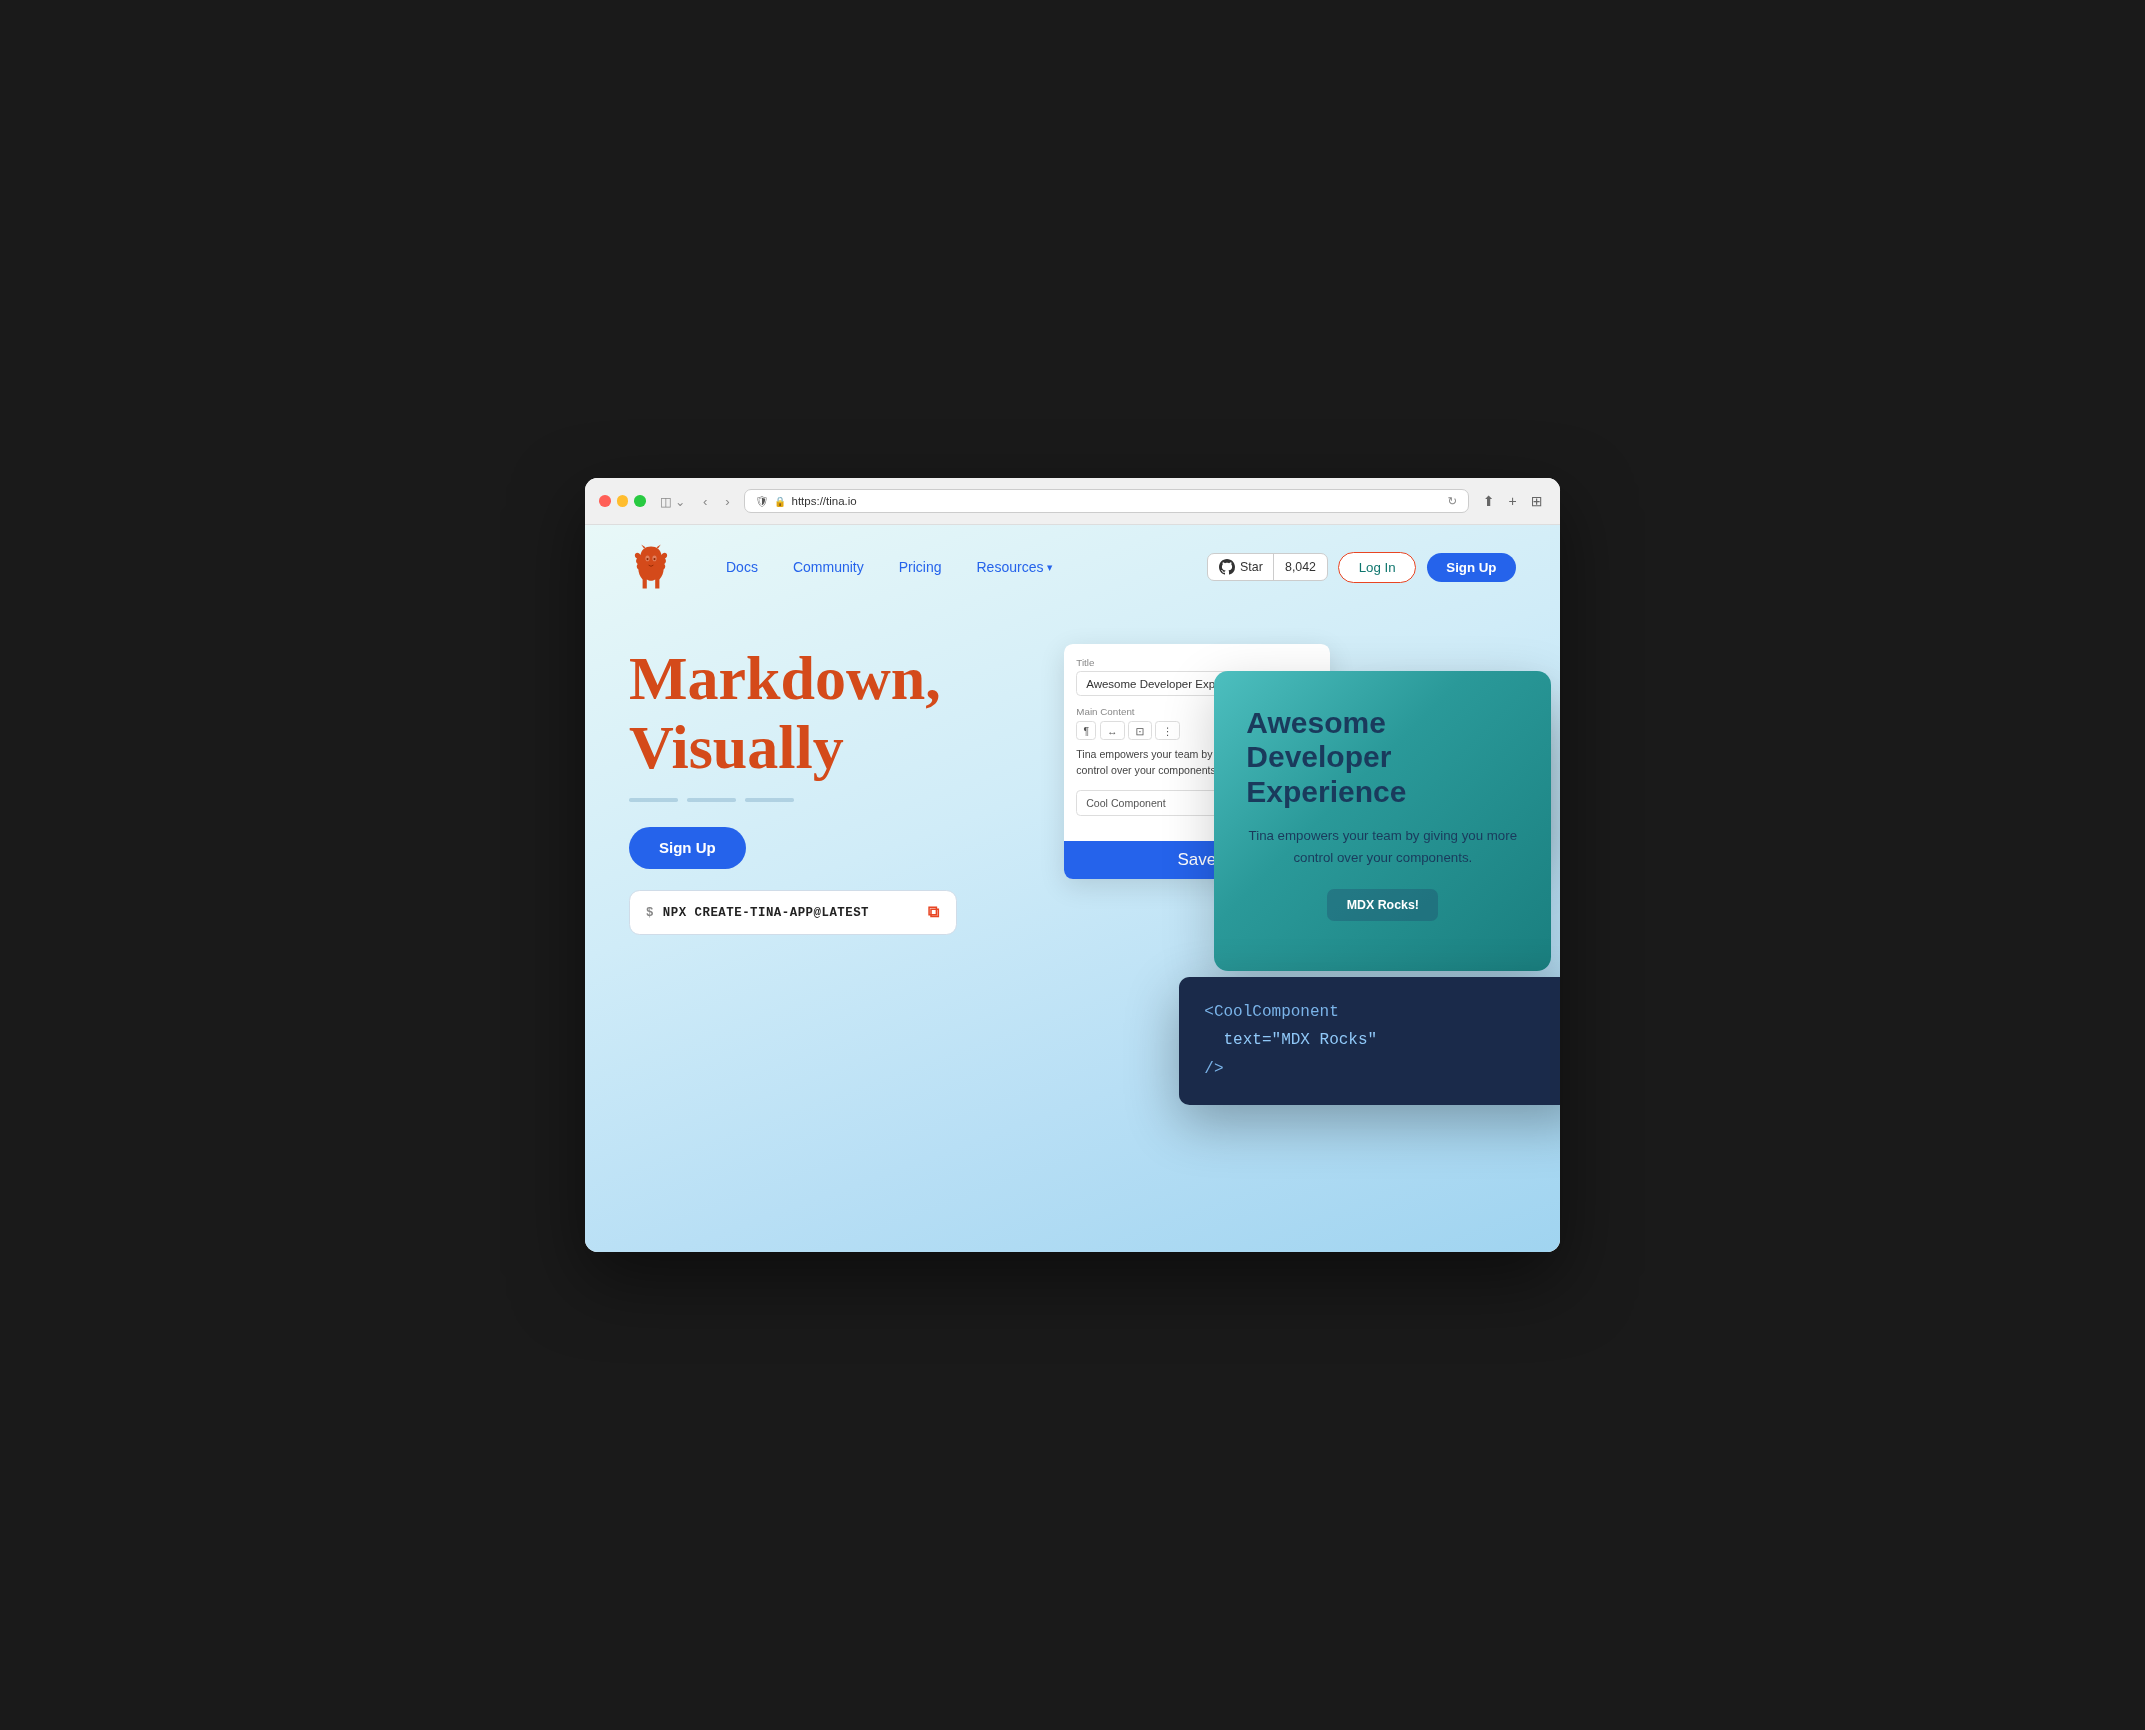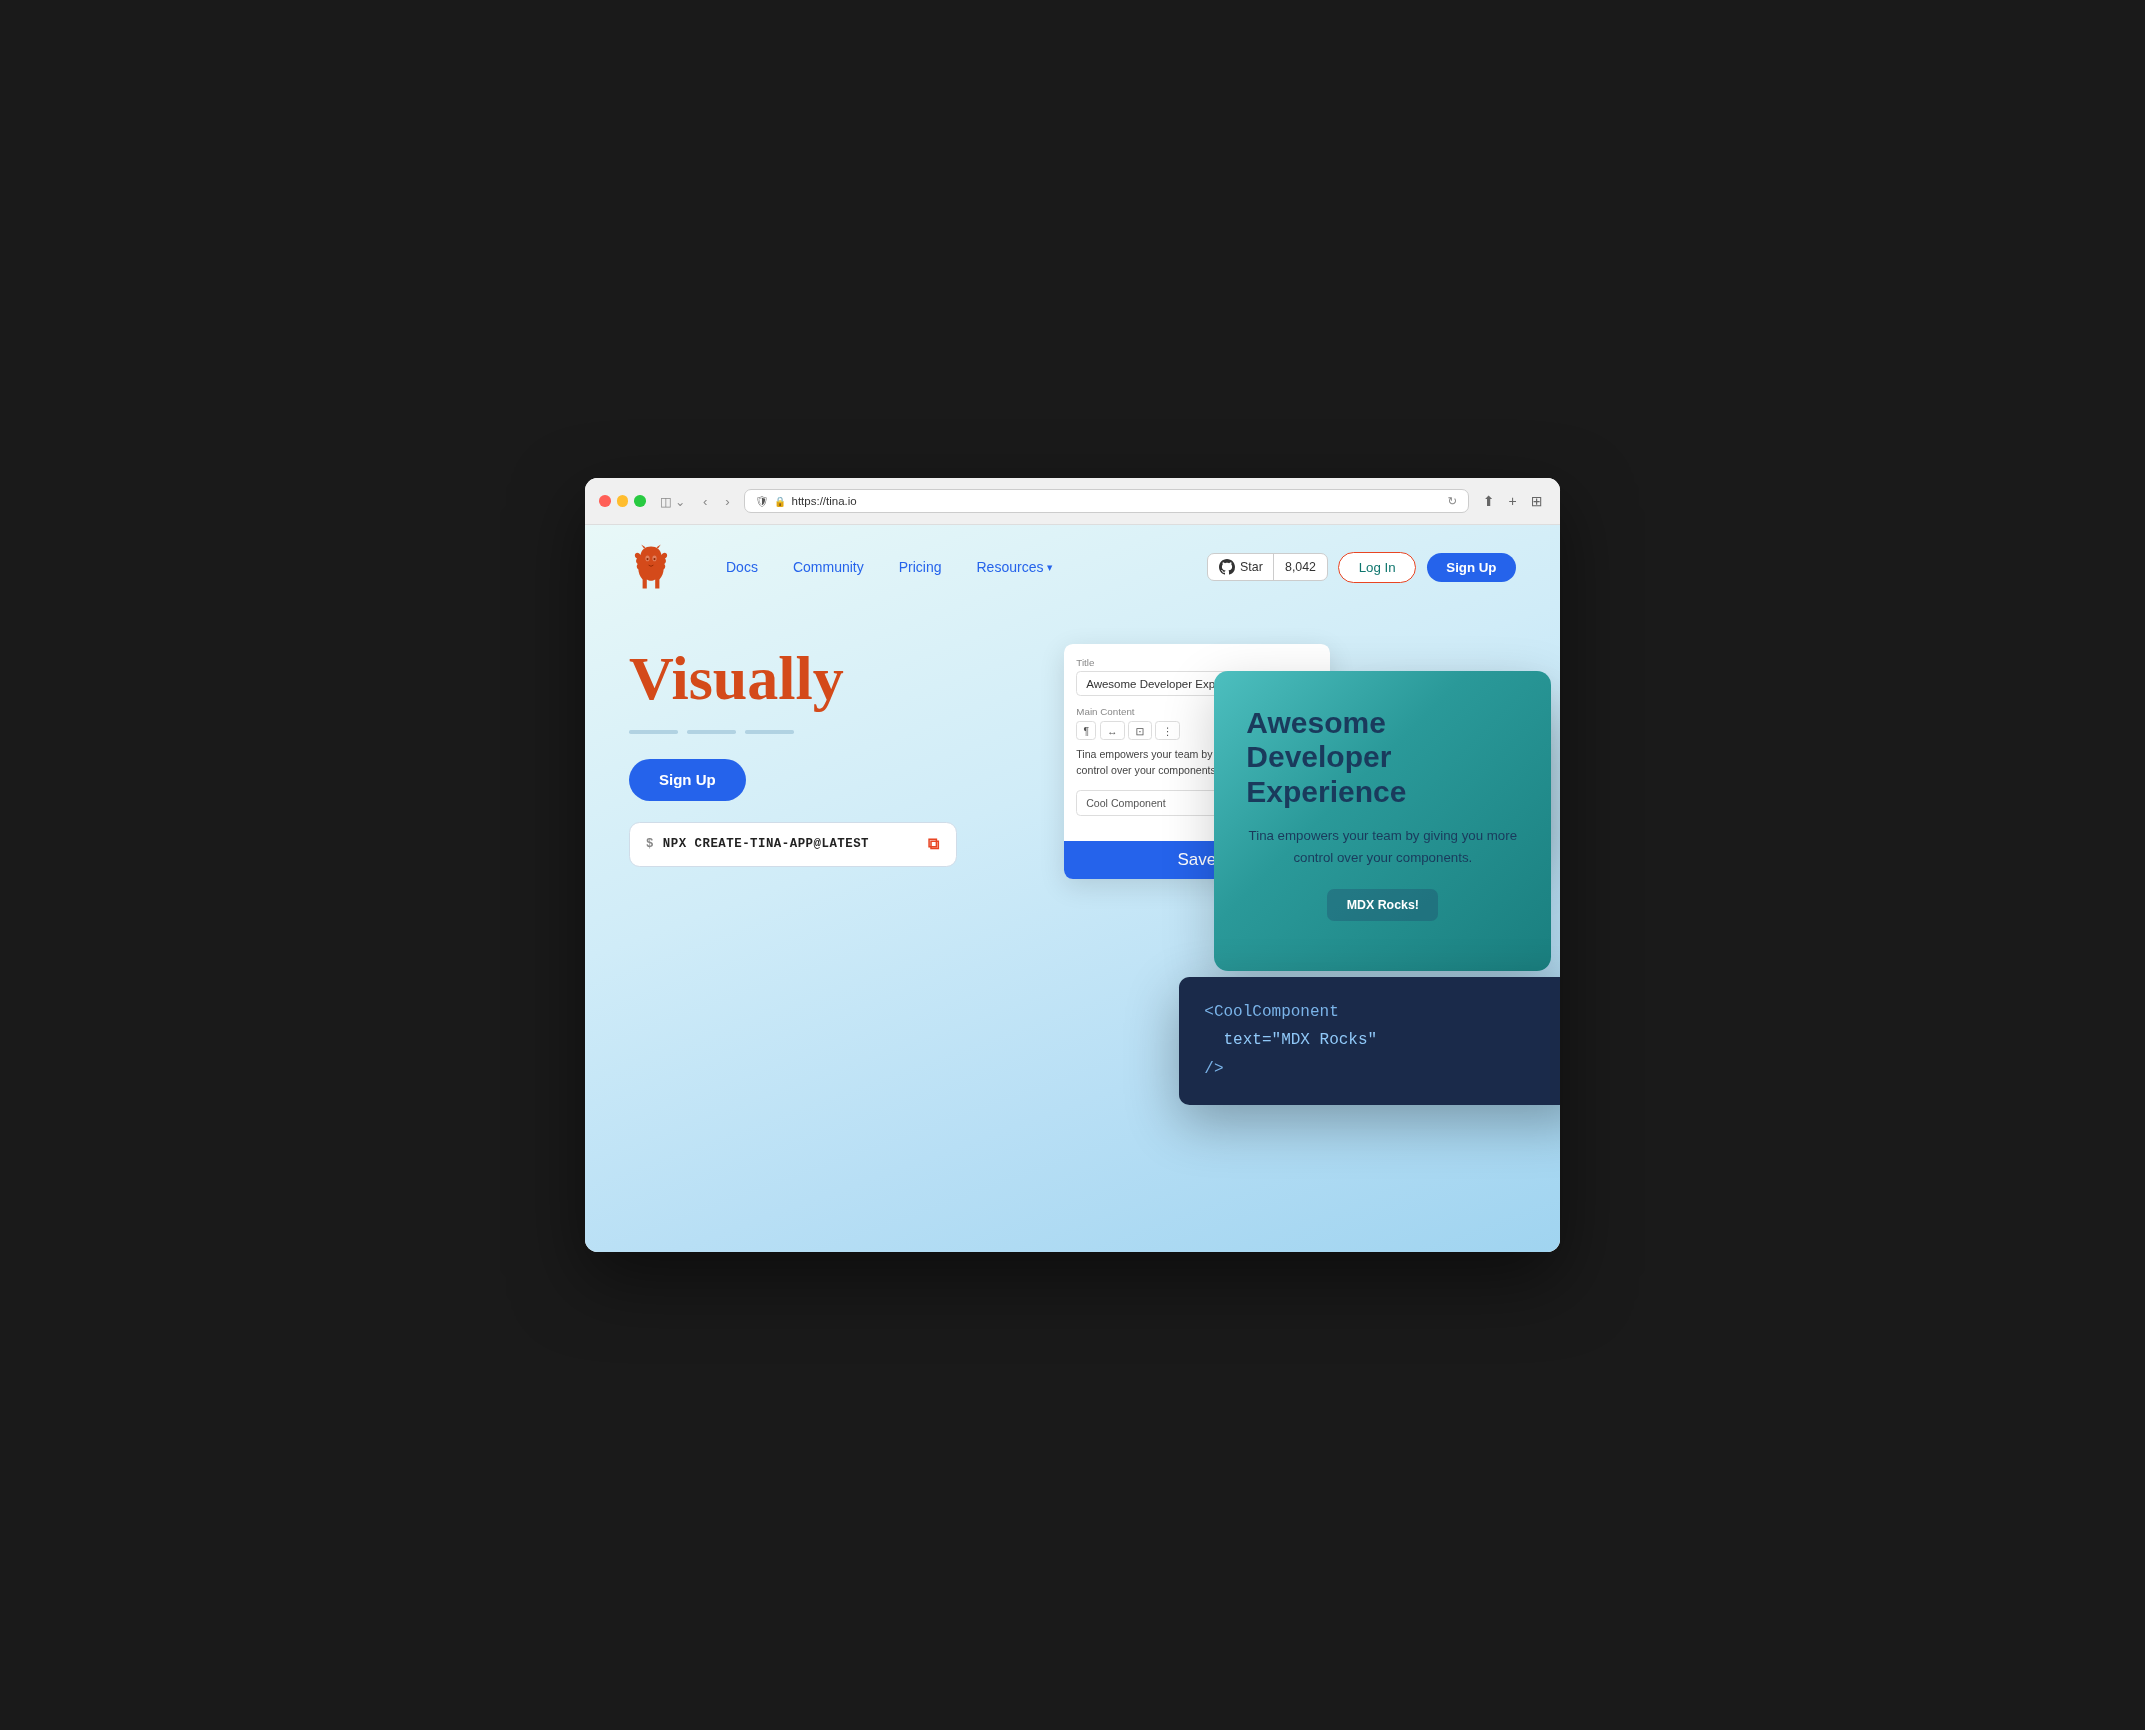--- a/index.html
+++ b/index.html
@@ -547,20 +547,21 @@
         </div>
 
         <button class="login-btn">Log In</button>
         <button class="signup-btn">Sign Up</button>
       </div>
     </nav>
 
     <div class="hero">
       <div class="hero-left">
         <div class="hero-title">
+          <div>Markdown,</div>
           <div>Visually</div>
         </div>
 
         <div class="hero-dividers">
           <div class="hero-divider-line"></div>
           <div class="hero-divider-line"></div>
           <div class="hero-divider-line"></div>
         </div>
 
 

